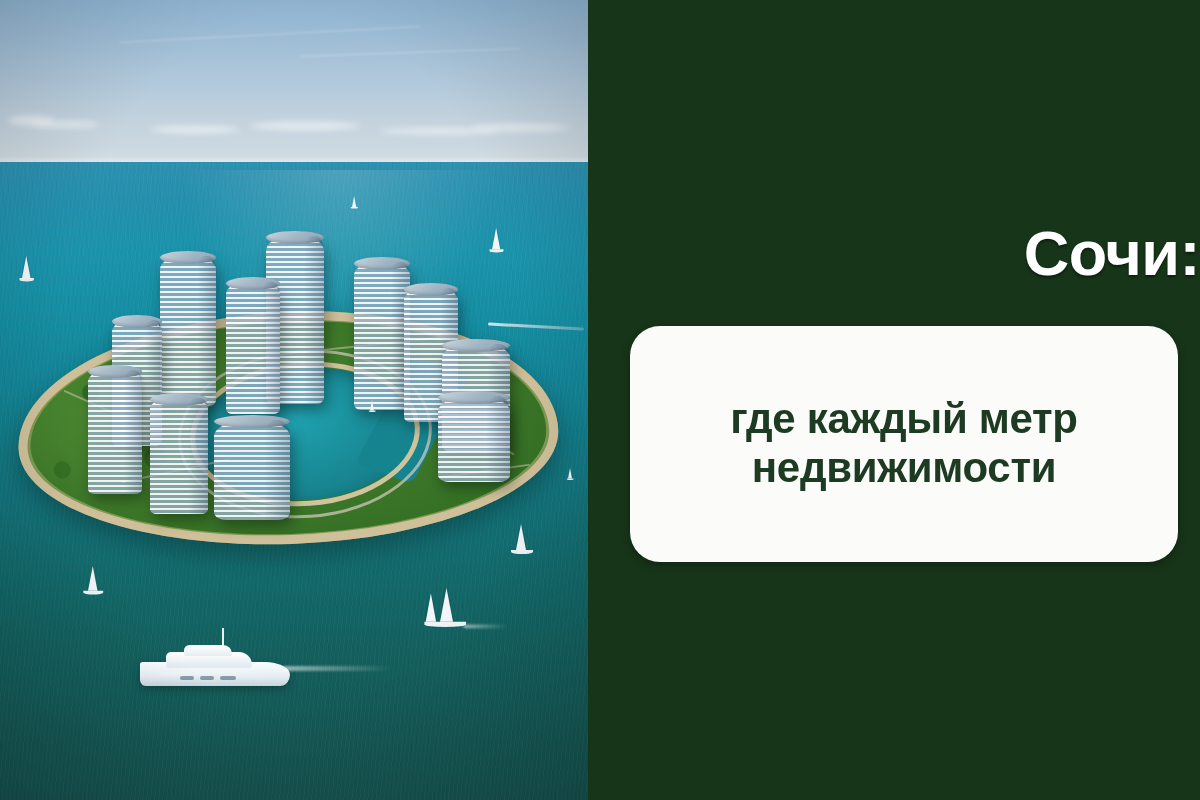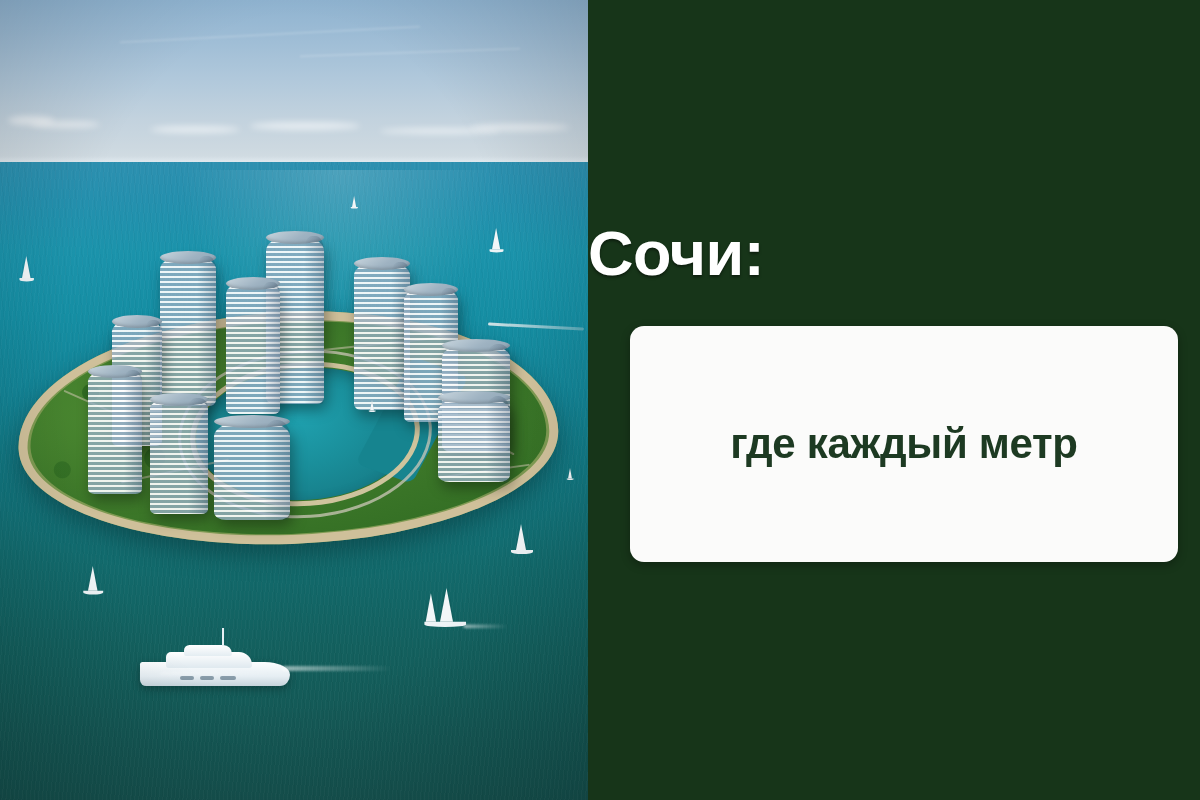--- a/index.html
+++ b/index.html
@@ -260,34 +260,34 @@
   .green-panel {
     position: absolute;
     left: 588px; top: 0;
     width: 612px; height: 800px;
     background: #173519;
   }
   .headline {
     position: absolute;
     left: 0; top: 222px;
     width: 612px;
-    text-align: left;
+    text-align: right;
     color: #ffffff;
     font-size: 63px;
     font-weight: 700;
     letter-spacing: -0.5px;
     line-height: 1.0;
     text-shadow: 0 2px 3px rgba(0,0,0,0.45);
   }
   .card {
     position: absolute;
     left: 42px; top: 326px;
     width: 548px; height: 236px;
     background: #fbfbfa;
-    border-radius: 14px;
+    border-radius: 30px;
     box-shadow: 0 3px 10px rgba(0,0,0,0.30);
     display: flex;
     align-items: center;
     justify-content: center;
   }
   .card-text {
     width: 100%;
     text-align: center;
     color: #1d3a22;
     font-size: 42px;
@@ -429,18 +429,19 @@
     <div class="photo-vignette"></div>
   </div>
 
   <div class="green-panel">
 
     <div class="headline">Сочи:</div>
 
     <div class="card">
       <div class="card-text">
         <span class="ln">где каждый метр</span>
+        <span class="ln">недвижимости</span>
       </div>
     </div>
 
   </div>
 
 </div>
 
 </body></html>

